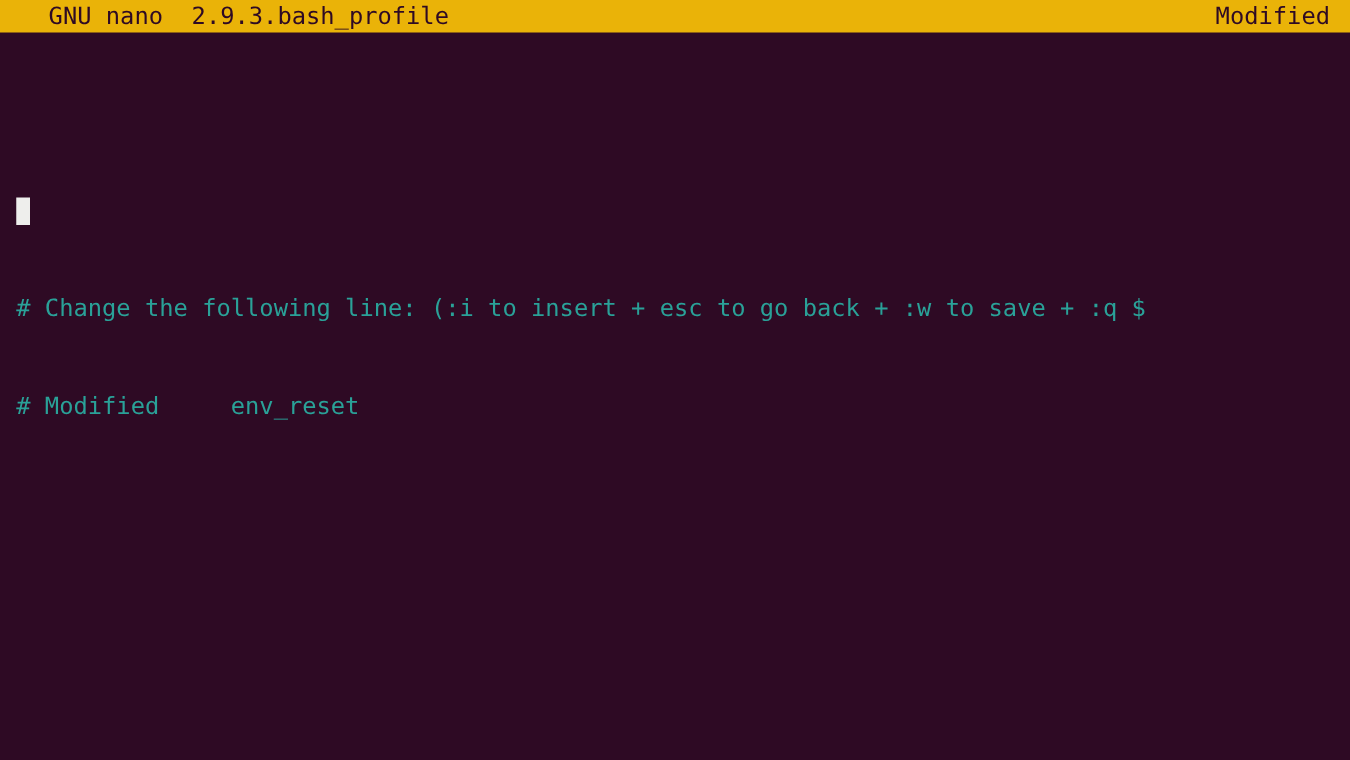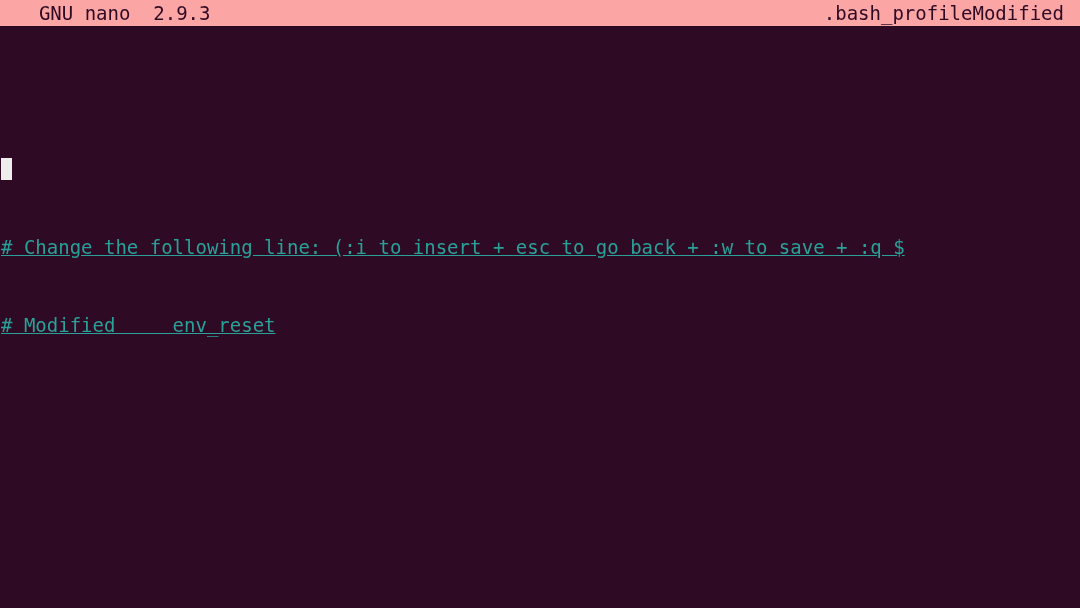--- a/index.html
+++ b/index.html
@@ -13,47 +13,46 @@
       overflow: hidden;
       font-family: "DejaVu Sans Mono", "Liberation Mono", "Ubuntu Mono", monospace;
       font-size: 19px;
       line-height: 26px;
       background: #2e0a24;
       color: #d3d7cf;
     }
     .titlebar {
       display: flex;
       align-items: center;
-      background: #fca5a5;
+      background: #eab308;
       color: #2e0a24;
       height: 26px;
       padding: 0 2px;
       font-weight: 500;
       white-space: pre;
     }
     .titlebar .left {
       flex: 0 0 auto;
       padding-left: 14px;
     }
     .titlebar .center {
       flex: 1 1 auto;
-      text-align: right;
+      text-align: left;
     }
     .titlebar .right {
       flex: 0 0 auto;
       padding-right: 14px;
     }
     .editor {
       padding: 0;
       white-space: pre;
     }
     .line {
       height: 26px;
-      padding-left: 1px;
-      text-decoration: underline;
+      padding-left: 13px;
     }
     .cursor {
       display: inline-block;
       width: 11px;
       height: 22px;
       background: #eeeeec;
       vertical-align: text-bottom;
       margin-top: 2px;
     }
     .comment {

